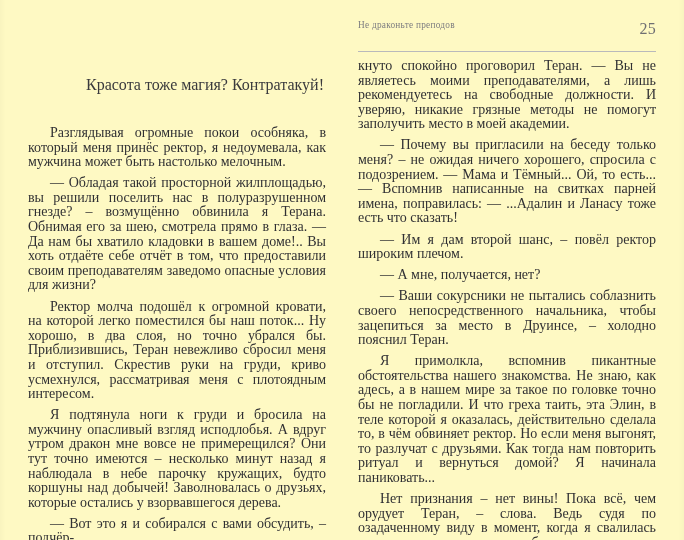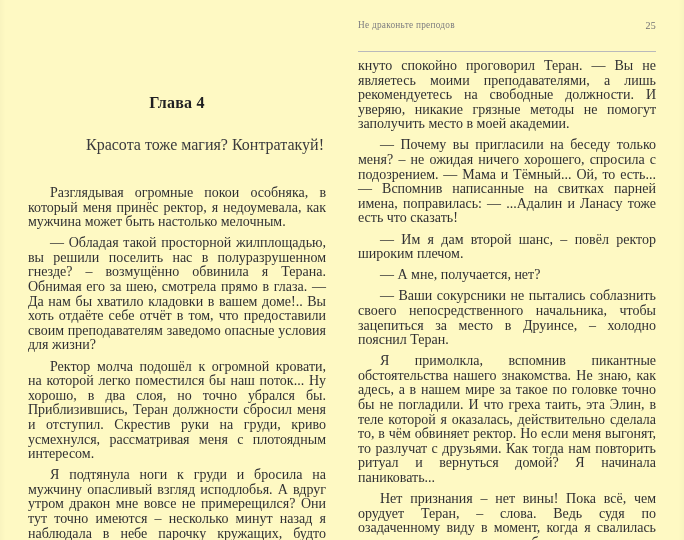--- a/index.html
+++ b/index.html
@@ -51,21 +51,21 @@
     letter-spacing: 0.25px;
     color: #7d7d80;
     border-bottom: 1px solid #b9b9bb;
     padding-bottom: 5px;
     box-sizing: border-box;
   }
   .runhead-title {
     white-space: nowrap;
   }
   .runhead-folio {
-    font-size: 10px;
+    font-size: 16px;
     color: #6f6f72;
   }
 
   .runhead.blank {
     border-bottom: none;
     color: transparent;
   }
 
   
   .body {
@@ -134,30 +134,29 @@
 
 <div id="spread">
 
   <div class="page page-left">
 
     <div class="runhead blank">
       <span class="runhead-title"></span>
       <span class="runhead-folio"></span>
     </div>
 
-    <h1 class="chapter-title">Глава 4</h1>
 
     <div class="epigraph">Красота тоже магия? Контратакуй!</div>
 
     <div class="chapter-gap"></div>
 
     <div class="body">
       <p>Разглядывая огромные покои особняка, в который меня принёс ректор, я недоумевала, как мужчина может быть настолько мелочным.</p>
       <p>— Обладая такой просторной жилплощадью, вы решили поселить нас в полуразрушенном гнезде? – возмущённо обвинила я Терана. Обнимая его за шею, смотрела прямо в глаза. — Да нам бы хватило кладовки в вашем доме!.. Вы хоть отдаёте себе отчёт в том, что предоставили своим преподавателям заведомо опасные условия для жизни?</p>
-      <p>Ректор молча подошёл к огромной кровати, на которой легко поместился бы наш поток... Ну хорошо, в два слоя, но точно убрался бы. Приблизившись, Теран должности сбросил меня и отступил. Скрестив руки на груди, криво усмехнулся, рассматривая меня с плотоядным интересом.</p>
+      <p>Ректор молча подошёл к огромной кровати, на которой легко поместился бы наш поток... Ну хорошо, в два слоя, но точно убрался бы. Приблизившись, Теран невежливо сбросил меня и отступил. Скрестив руки на груди, криво усмехнулся, рассматривая меня с плотоядным интересом.</p>
       <p>Я подтянула ноги к груди и бросила на мужчину опасливый взгляд исподлобья. А вдруг утром дракон мне вовсе не примерещился? Они тут точно имеются – несколько минут назад я наблюдала в небе парочку кружащих, будто коршуны над добычей! Заволновалась о друзьях, которые остались у взорвавшегося дерева.</p>
       <p>— Вот это я и собирался с вами обсудить, – подчёр-</p>
     </div>
 
     <div class="edge-shade l"></div>
   </div>
 
   <div class="page page-right">
 
     <div class="runhead">

